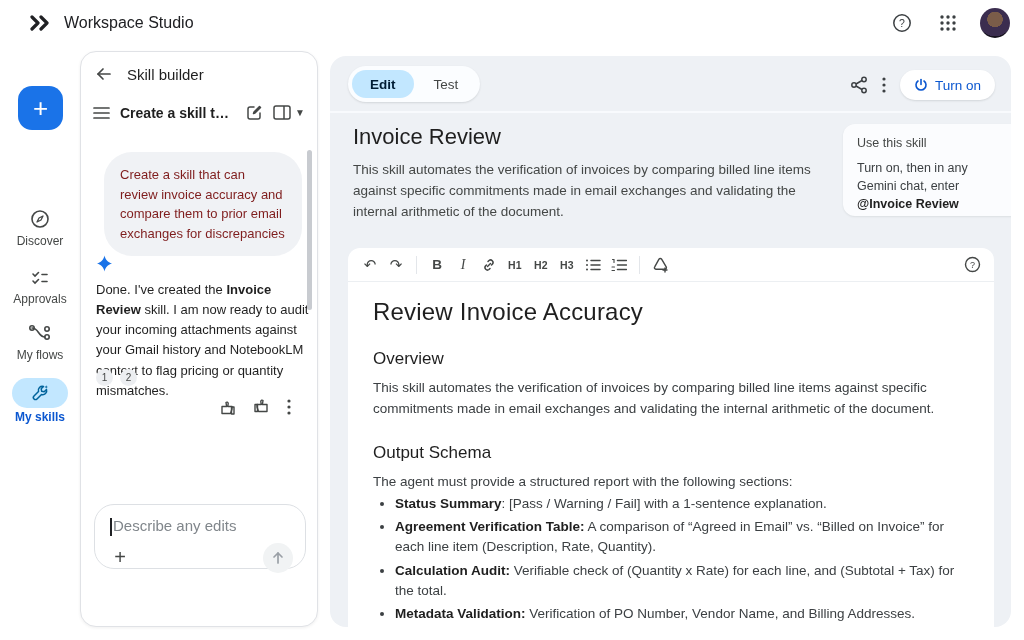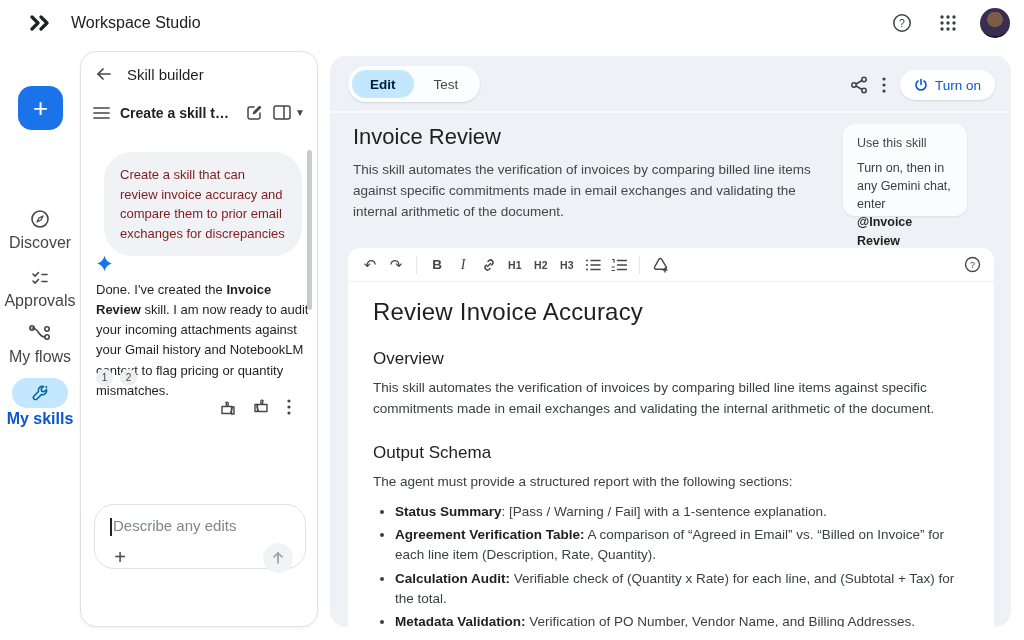--- a/index.html
+++ b/index.html
@@ -1,34 +1,34 @@
 <!DOCTYPE html>
 <html><head>
 <meta charset="utf-8">
 <style>
   * { margin:0; padding:0; box-sizing:border-box; }
   html,body { width:1024px; height:640px; overflow:hidden; background:#fff;
     font-family:"Liberation Sans", sans-serif; color:#1f1f1f; }
 
   
   .app-header { position:absolute; left:0; top:0; width:1024px; height:48px; background:#fff; }
-  .logo-wrap { position:absolute; left:30px; top:14px; display:flex; align-items:center; gap:19px; }
+  .logo-wrap { position:absolute; left:30px; top:14px; display:flex; align-items:center; gap:12px; }
   .app-title { font-size:16px; color:#202124; }
   .hdr-right { position:absolute; right:14px; top:8px; display:flex; align-items:center; gap:18px; }
   .icon-btn { width:28px; height:28px; display:flex; align-items:center; justify-content:center; cursor:pointer; }
   .avatar { width:30px; height:30px; border-radius:50%;
     background:radial-gradient(circle at 50% 38%, #7a5c49 0 32%, #3b2d4f 33% 70%, #17131f 71%); }
 
   
   .rail { position:absolute; left:0; top:48px; width:80px; height:592px; }
   .new-skill { position:absolute; left:18px; top:38px; width:45px; height:44px; border-radius:14px;
     background:#1a73e8; color:#fff; font-size:26px; display:flex; align-items:center; justify-content:center; cursor:pointer; }
   .rail-item { position:absolute; left:0; width:80px; text-align:center; cursor:pointer; }
   .rail-item .ric { height:26px; display:flex; align-items:center; justify-content:center; }
-  .rail-label { font-size:16px; color:#444746; margin-top:2px; }
+  .rail-label { font-size:12px; color:#444746; margin-top:2px; }
   .rail-item.active .rail-label { color:#0b57d0; font-weight:700; }
   .rail-pill { width:56px; height:30px; margin:0 auto; border-radius:16px; background:#c2e7ff;
     display:flex; align-items:center; justify-content:center; }
 
   
   .builder { position:absolute; left:80px; top:51px; width:238px; height:576px; background:#fff;
     border:1px solid #e0e2e6; border-radius:16px; box-shadow:0 1px 3px rgba(60,64,67,.08); overflow:hidden;padding-left:16px; }
   .b-head { position:absolute; left:0; top:0; width:100%; height:44px; display:flex; align-items:center; padding:0 14px; gap:14px; }
   .b-title { font-size:15px; font-weight:500; color:#1f1f1f; }
   .b-row2 { position:absolute; left:0; top:52px; width:100%; display:flex; align-items:center; padding:0 12px; gap:10px; }
@@ -66,21 +66,21 @@
     box-shadow:0 1px 2px rgba(60,64,67,.15); display:flex; align-items:center; padding:4px; gap:2px; }
   .tab { height:28px; border-radius:14px; padding:0 18px; display:flex; align-items:center;
     font-size:13.5px; color:#444746; cursor:pointer; }
   .tab.active { background:#c2e7ff; color:#001d35; font-weight:700; }
   .m-controls { position:absolute; right:16px; top:14px; display:flex; align-items:center; gap:14px; }
   .turn-on { height:30px; background:#fff; border-radius:15px; padding:0 14px; display:flex; align-items:center;
     gap:7px; color:#0b57d0; font-size:13.5px; font-weight:500; box-shadow:0 1px 2px rgba(60,64,67,.15); cursor:pointer; }
   .m-divider { position:absolute; left:0; top:55px; width:100%; height:2px; background:#f8fafd; }
   .skill-title { position:absolute; left:23px; top:68px; font-size:22px; font-weight:500; color:#1f1f1f; }
   .skill-desc { position:absolute; left:23px; top:104px; width:478px; font-size:13.5px; line-height:1.55; color:#444746; }
-  .use-card { position:absolute; left:513px; top:68px; width:124px; height:92px; background:#fbfcfe;
+  .use-card { position:absolute; left:513px; top:68px; width:180px; height:92px; background:#fbfcfe;
     border-radius:12px; box-shadow:0 1px 2px rgba(60,64,67,.1); padding:12px 14px; }
   .use-card .uc-title { font-size:12.5px; color:#444746; }
   .use-card .uc-body { margin-top:9px; font-size:12.5px; line-height:1.45; color:#3c4043; }
   .use-card .uc-bold { font-weight:700; color:#1f1f1f; }
 
   .toolbar { position:absolute; left:18px; top:192px; width:646px; height:34px; background:#fff;
     border-radius:12px 12px 0 0; border-bottom:1px solid #eceff2; display:flex; align-items:center; padding:0 10px; gap:2px; }
   .tb-btn { min-width:24px; height:24px; border-radius:4px; display:flex; align-items:center; justify-content:center;
     color:#444746; font-size:13px; cursor:pointer; padding:0 3px; }
   .tb-btn.glyph { font-size:15px; }
@@ -88,21 +88,21 @@
   .tb-i { font-style:italic; font-family:"Liberation Serif", serif; font-size:14px; }
   .tb-h { font-size:10.5px; font-weight:700; letter-spacing:.3px; }
   .tb-sep { width:1px; height:18px; background:#e3e6ea; margin:0 6px; }
   .tb-help { margin-left:auto; }
 
   .doc { position:absolute; left:18px; top:226px; width:646px; height:345px; background:#fff;
     overflow:hidden; padding:16px 26px 0 25px; }
   .doc h1 { font-size:24px; font-weight:500; color:#1f1f1f; letter-spacing:.2px; }
   .doc h2 { font-size:17px; font-weight:500; color:#1f1f1f; margin-top:23px; }
   .doc p  { font-size:13.5px; line-height:1.55; color:#3c4043; margin-top:9px; }
-  .doc ul { margin-top:9px; padding-left:22px; }
+  .doc ul { margin-top:1px; padding-left:22px; }
   .doc li { font-size:13.5px; line-height:1.5; color:#3c4043; margin-bottom:3px; }
   .doc li b { color:#1f1f1f; font-weight:700; }
   svg { display:block; }
 </style>
 </head>
 <body>
 
 <div class="app-header">
   <div class="logo-wrap">
     <span>

